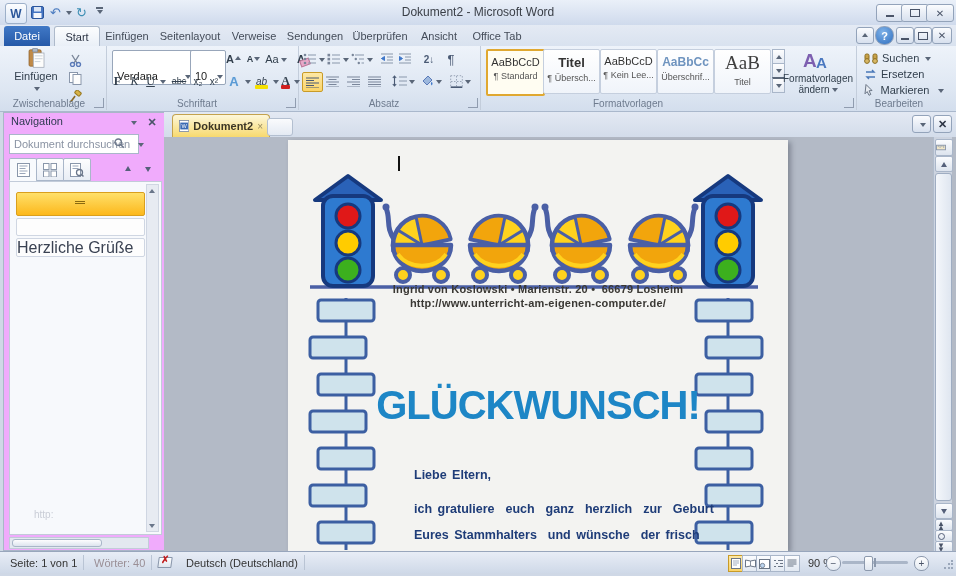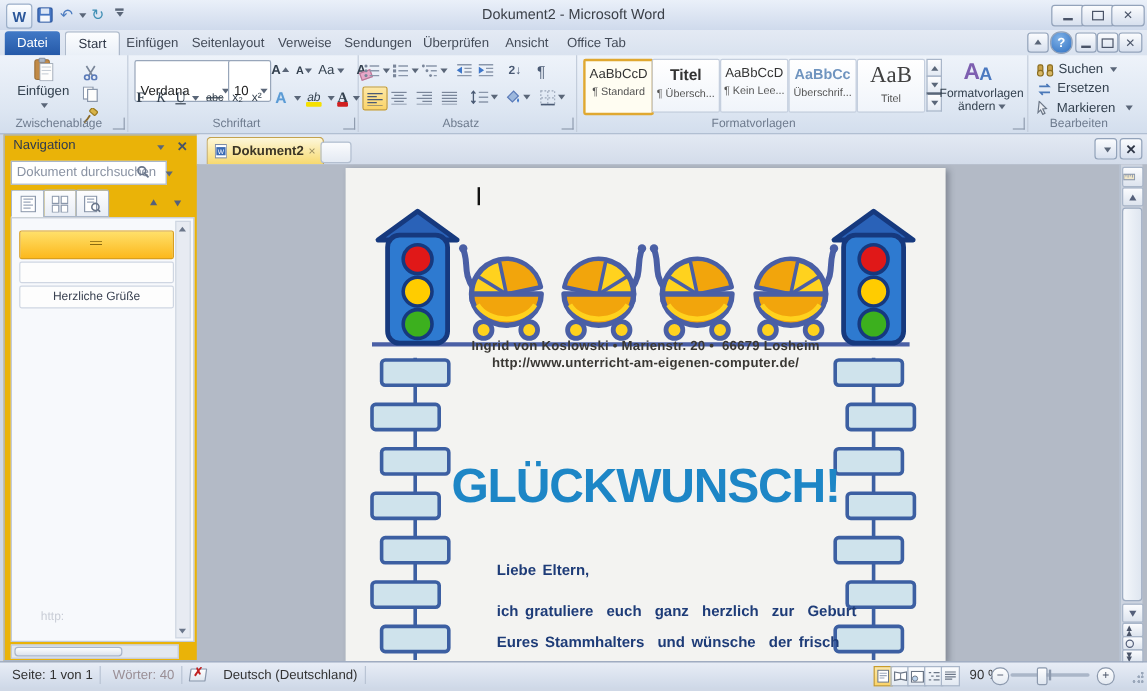--- a/index.html
+++ b/index.html
@@ -39,21 +39,21 @@
   
   .stylecard{position:absolute;top:3px;width:55px;height:43px;background:linear-gradient(#fff,#f0f4fa);border:1px solid #c5cfde;border-radius:2px;text-align:center;overflow:hidden}
   .stylecard.sel{border:2px solid #e0a830;background:#fffdf2}
   .sprev{display:block;margin-top:5px;font-size:12px;color:#333;white-space:nowrap}
   .slab{display:block;font-size:9px;color:#555;margin-top:3px;white-space:nowrap}
   .galbtn{position:absolute;left:0;width:11px;height:13px;background:linear-gradient(#fdfdfe,#e4eaf3);border:1px solid #a9b6c9;display:flex;align-items:center;justify-content:center}
   .galbtn::after{content:"";border:3px solid transparent}
   .gal-up::after{border-bottom:4px solid #5a6678;margin-top:-3px}
   .gal-dn::after{border-top:4px solid #5a6678;margin-top:3px}
   
-  #navpane{position:absolute;left:3px;top:112px;width:161px;height:437px;background:#eab308;border:1px solid #aab6c8}
+  #navpane{position:absolute;left:3px;top:112px;width:161px;height:437px;background:#f0abfc;border:1px solid #aab6c8}
   .npbtn{position:absolute;height:16px;display:flex;align-items:center;justify-content:center;font-size:10px;color:#4a5468}
   #navsearch{position:absolute;left:5px;top:21px;width:120px;height:18px;background:#fff;border:1px solid #a9b6c9;font-size:11px;padding:0 4px;color:#333}
   #navsearch::placeholder{color:#8a93a3}
   .navtab{position:absolute;top:45px;width:26px;height:21px;background:linear-gradient(#fdfdfe,#e8edf5);border:1px solid #a9b6c9;border-radius:2px 2px 0 0;display:flex;align-items:center;justify-content:center}
   .navtab.active{background:#f8fafd;border-bottom-color:#f8fafd}
   #navcontent{position:absolute;left:5px;top:68px;width:151px;height:352px;background:#f7f9fc;border:1px solid #c2cbd9}
   .navitem{position:absolute;left:6px;width:127px;border:1px solid #cfd6e2;background:#fdfdfd;border-radius:2px}
   .navitem.sel{background:linear-gradient(#ffe06a,#fcb81c);border:1px solid #d99f1e}
   .minibar{position:absolute;right:2px;top:2px;bottom:2px;width:11px;background:#e7ebf2;border:1px solid #cfd6e2}
   .mini-arrow{position:absolute;left:0;width:9px;height:11px;display:flex;align-items:center;justify-content:center}
@@ -427,21 +427,21 @@
       </div>
     <div class="npbtn" style="left:136px;top:48px;width:16px">
         <span style="border:3.5px solid transparent;border-top:5px solid #55607a;margin-top:4px"></span>
       </div>
 
     <div id="navcontent">
       <div class="navitem sel" style="top:10px;height:22px">
         <span style="position:absolute;left:58px;top:8px;width:10px;height:4px;background:repeating-linear-gradient(#8a6a10 0 1px,transparent 1px 2px)"></span>
       </div>
       <div class="navitem" style="top:36px;height:16px"></div>
-      <div class="navitem" style="top:56px;height:17px;text-align:center;font-size:10px;color:#3a4252;line-height:17px">Herzliche Grüße</div>
+      <div class="navitem" style="top:56px;height:17px;font-size:16px;color:#3a4252;line-height:17px">Herzliche Grüße</div>
       <div style="position:absolute;left:24px;bottom:14px;font-size:10px;color:#c9cdd6">http:</div>
       <div class="minibar">
         <div class="mini-arrow ma-up" style="top:0"></div>
         <div class="mini-arrow ma-dn" style="bottom:0"></div>
       </div>
     </div>
     <div style="position:absolute;left:5px;top:424px;width:138px;height:10px;background:#e3e8f0;border:1px solid #c2cbd9">
       <div style="position:absolute;left:2px;top:1px;width:88px;height:6px;background:linear-gradient(#fdfdfe,#dde4ee);border:1px solid #a9b6c9;border-radius:3px"></div>
     </div>
   </div>

